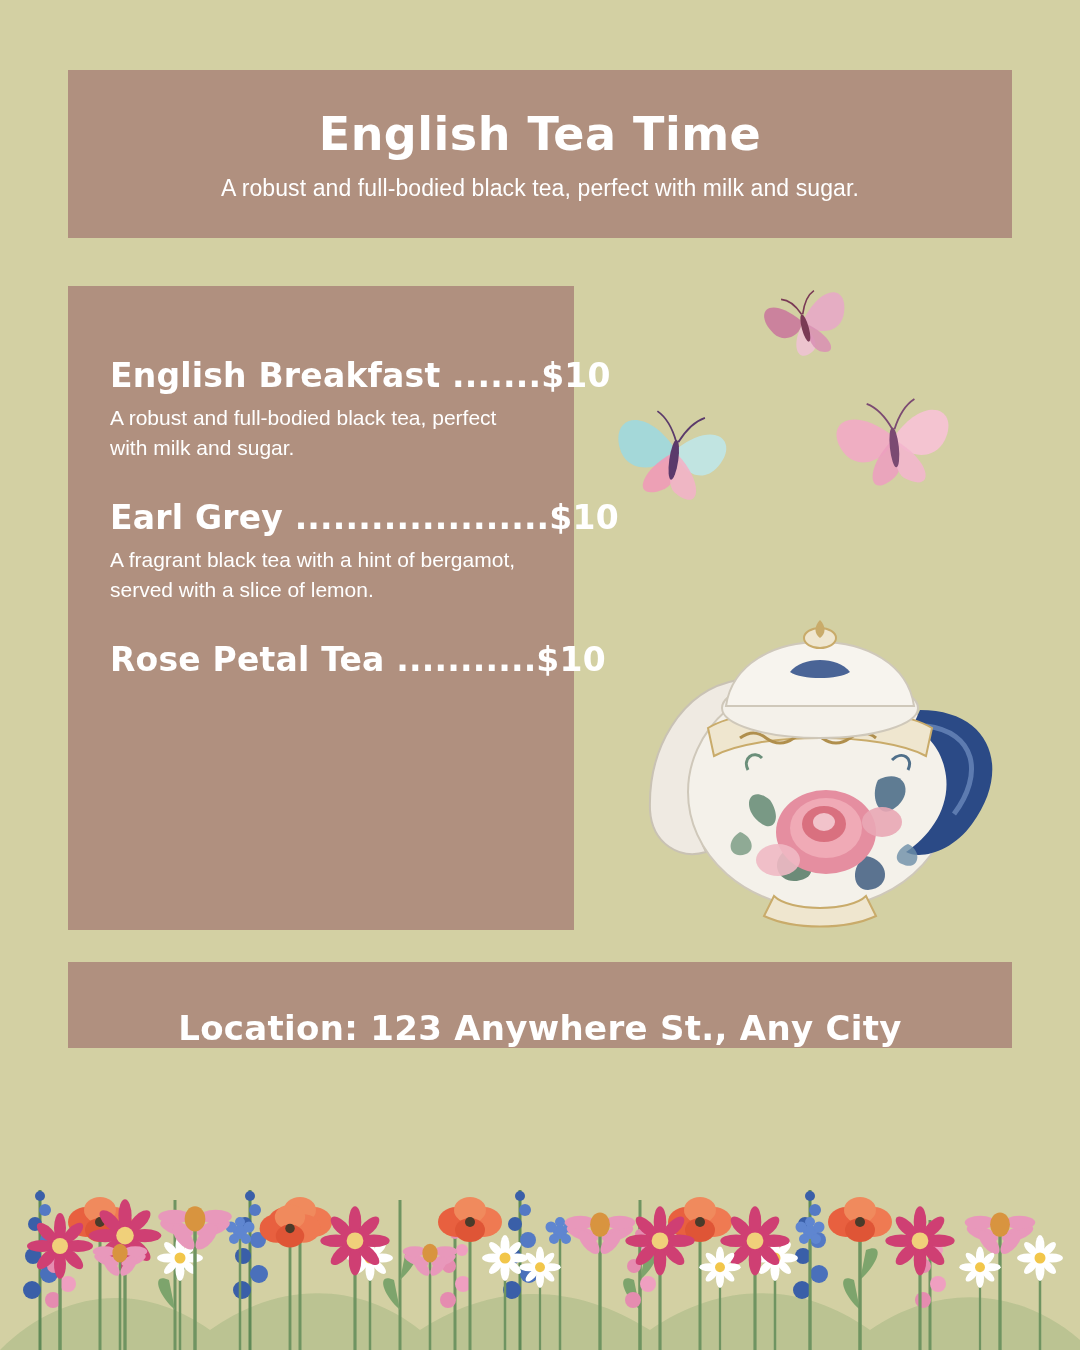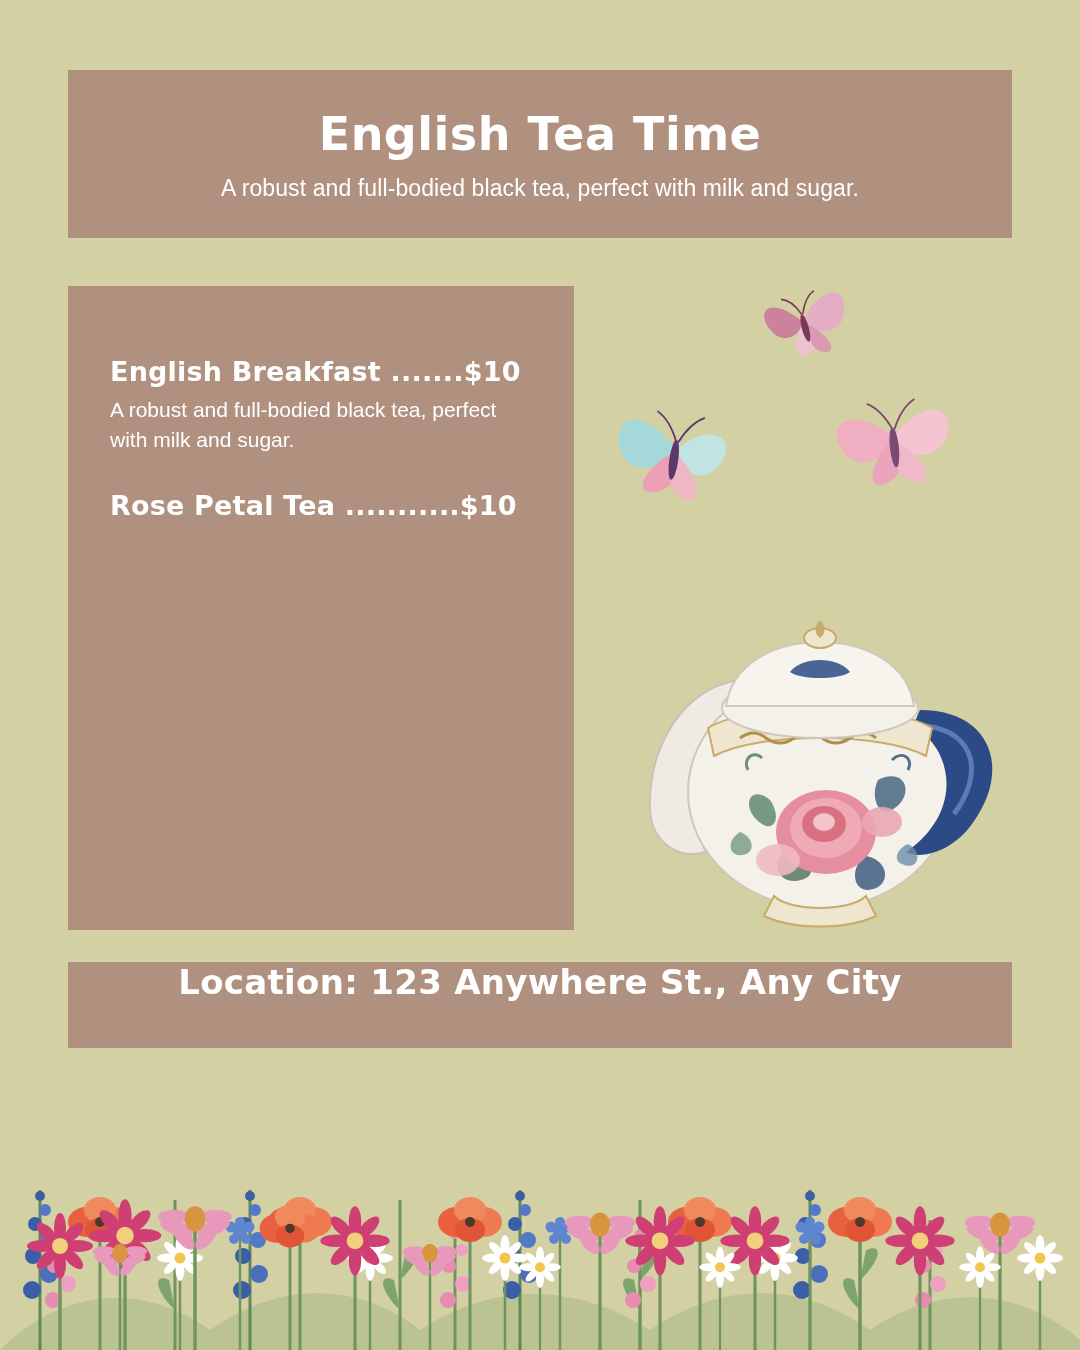--- a/index.html
+++ b/index.html
@@ -61,21 +61,21 @@
     height: 644px;
     background: #b0907f;
     box-sizing: border-box;
     padding: 70px 40px 30px 42px;
   }
   .menu-item { margin-bottom: 34px; }
   .menu-item:last-child { margin-bottom: 2px; }
   .menu-item-title {
     font-family: "DejaVu Sans", sans-serif;
     font-weight: bold;
-    font-size: 27px;
+    font-size: 33px;
     color: #ffffff;
     margin: 0 0 8px 0;
     letter-spacing: 0.2px;
     white-space: nowrap;
   }
   .menu-item-desc {
     font-family: "Liberation Sans", sans-serif;
     font-size: 21px;
     line-height: 1.45;
     color: #ffffff;
@@ -85,21 +85,21 @@
 
   
   .location-band {
     position: absolute;
     left: 68px;
     top: 962px;
     width: 944px;
     height: 86px;
     background: #b0907f;
     display: flex;
-    align-items: flex-start;
+    align-items: flex-end;
     justify-content: center;
   }
   .location-text {
     font-family: "DejaVu Sans", sans-serif;
     font-weight: bold;
     font-size: 34px;
     color: #ffffff;
     letter-spacing: 0.3px;
     text-align: center;
   }
@@ -140,20 +140,24 @@
     <p class="header-sub">A robust and full-bodied black tea, perfect with milk and sugar.</p>
   </div>
 
   <div class="menu-panel">
 
     <div class="menu-item">
       <div class="menu-item-title">English Breakfast .......$10</div>
       <p class="menu-item-desc">A robust and full-bodied black tea, perfect with milk and sugar.</p>
     </div>
 
+    <div class="menu-item">
+      <div class="menu-item-title">Earl Grey ....................$10</div>
+      <p class="menu-item-desc">A fragrant black tea with a hint of bergamot, served with a slice of lemon.</p>
+    </div>
 
     <div class="menu-item">
       <div class="menu-item-title">Rose Petal Tea ...........$10</div>
     </div>
 
   </div>
 
   <div class="art-butterflies">
     <svg width="420" height="270" viewBox="0 0 420 270" xmlns="http://www.w3.org/2000/svg">
 

